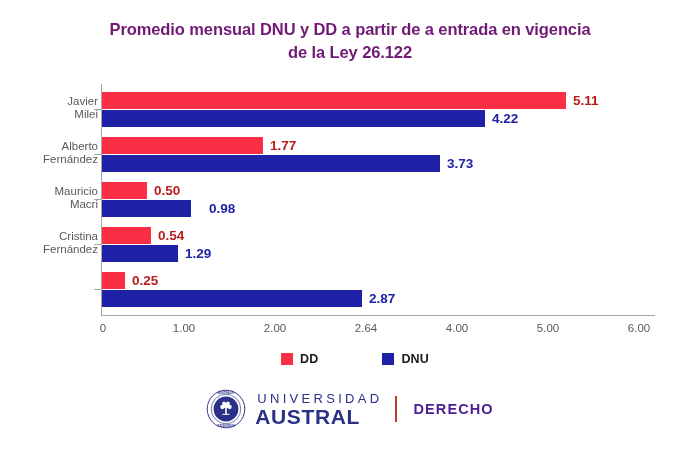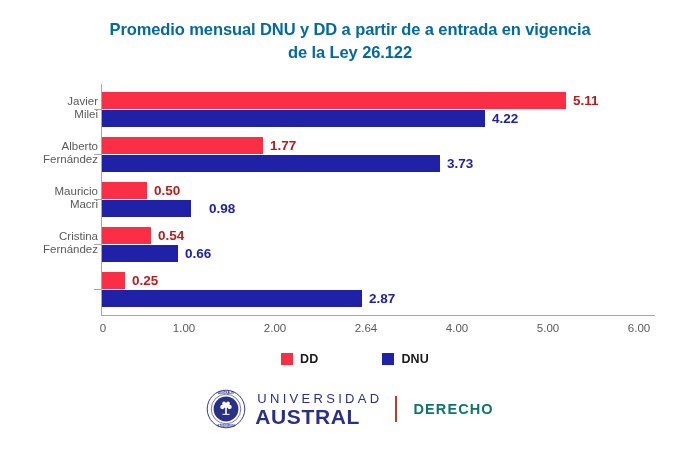--- a/index.html
+++ b/index.html
@@ -24,21 +24,21 @@
 
   
   #chart-title {
     position: absolute;
     left: 40px;
     top: 18px;
     width: 620px;
     text-align: center;
     font-size: 16.5px;
     font-weight: bold;
-    color: #0369a1;
+    color: #701a75;
     line-height: 23px;
     letter-spacing: -0.1px;
   }
   #chart-title .t-line { display: block; }
 
   
   #plot-area {
     position: absolute;
     left: 101px;
     top: 84px;
@@ -181,21 +181,21 @@
   }
   #logo-divider {
     width: 2px;
     height: 26px;
     background: #c0392b;
     margin: 0 7px 0 4px;
   }
   #logo-derecho {
     font-size: 14.5px;
     letter-spacing: 1.1px;
-    color: #0f766e;
+    color: #4c1d95;
     font-weight: bold;
   }
 </style>
 </head>
 <body>
 
 <div id="chart-figure">
 
   <div id="chart-title">
     <span class="t-line">Promedio mensual DNU y DD a partir de a entrada en vigencia</span>
@@ -245,21 +245,21 @@
       <div class="bar-label dd" style="left:53px;">0.50</div>
       <div class="bar dnu" style="width:89px;"></div>
       <div class="bar-label dnu" style="left:108px;">0.98</div>
     </div>
 
     <div class="cat-group" style="top:143px;">
       <div class="cat-tick"></div>
       <div class="bar dd" style="width:49px;"></div>
       <div class="bar-label dd" style="left:57px;">0.54</div>
       <div class="bar dnu" style="width:76px;"></div>
-      <div class="bar-label dnu" style="left:84px;">0.66</div>
+      <div class="bar-label dnu" style="left:84px;">1.29</div>
     </div>
 
     <div class="cat-group" style="top:188px;">
       <div class="cat-tick"></div>
       <div class="bar dd" style="width:23px;"></div>
       <div class="bar-label dd" style="left:31px;">0.25</div>
       <div class="bar dnu" style="width:260px;"></div>
       <div class="bar-label dnu" style="left:268px;">2.87</div>
     </div>
 

